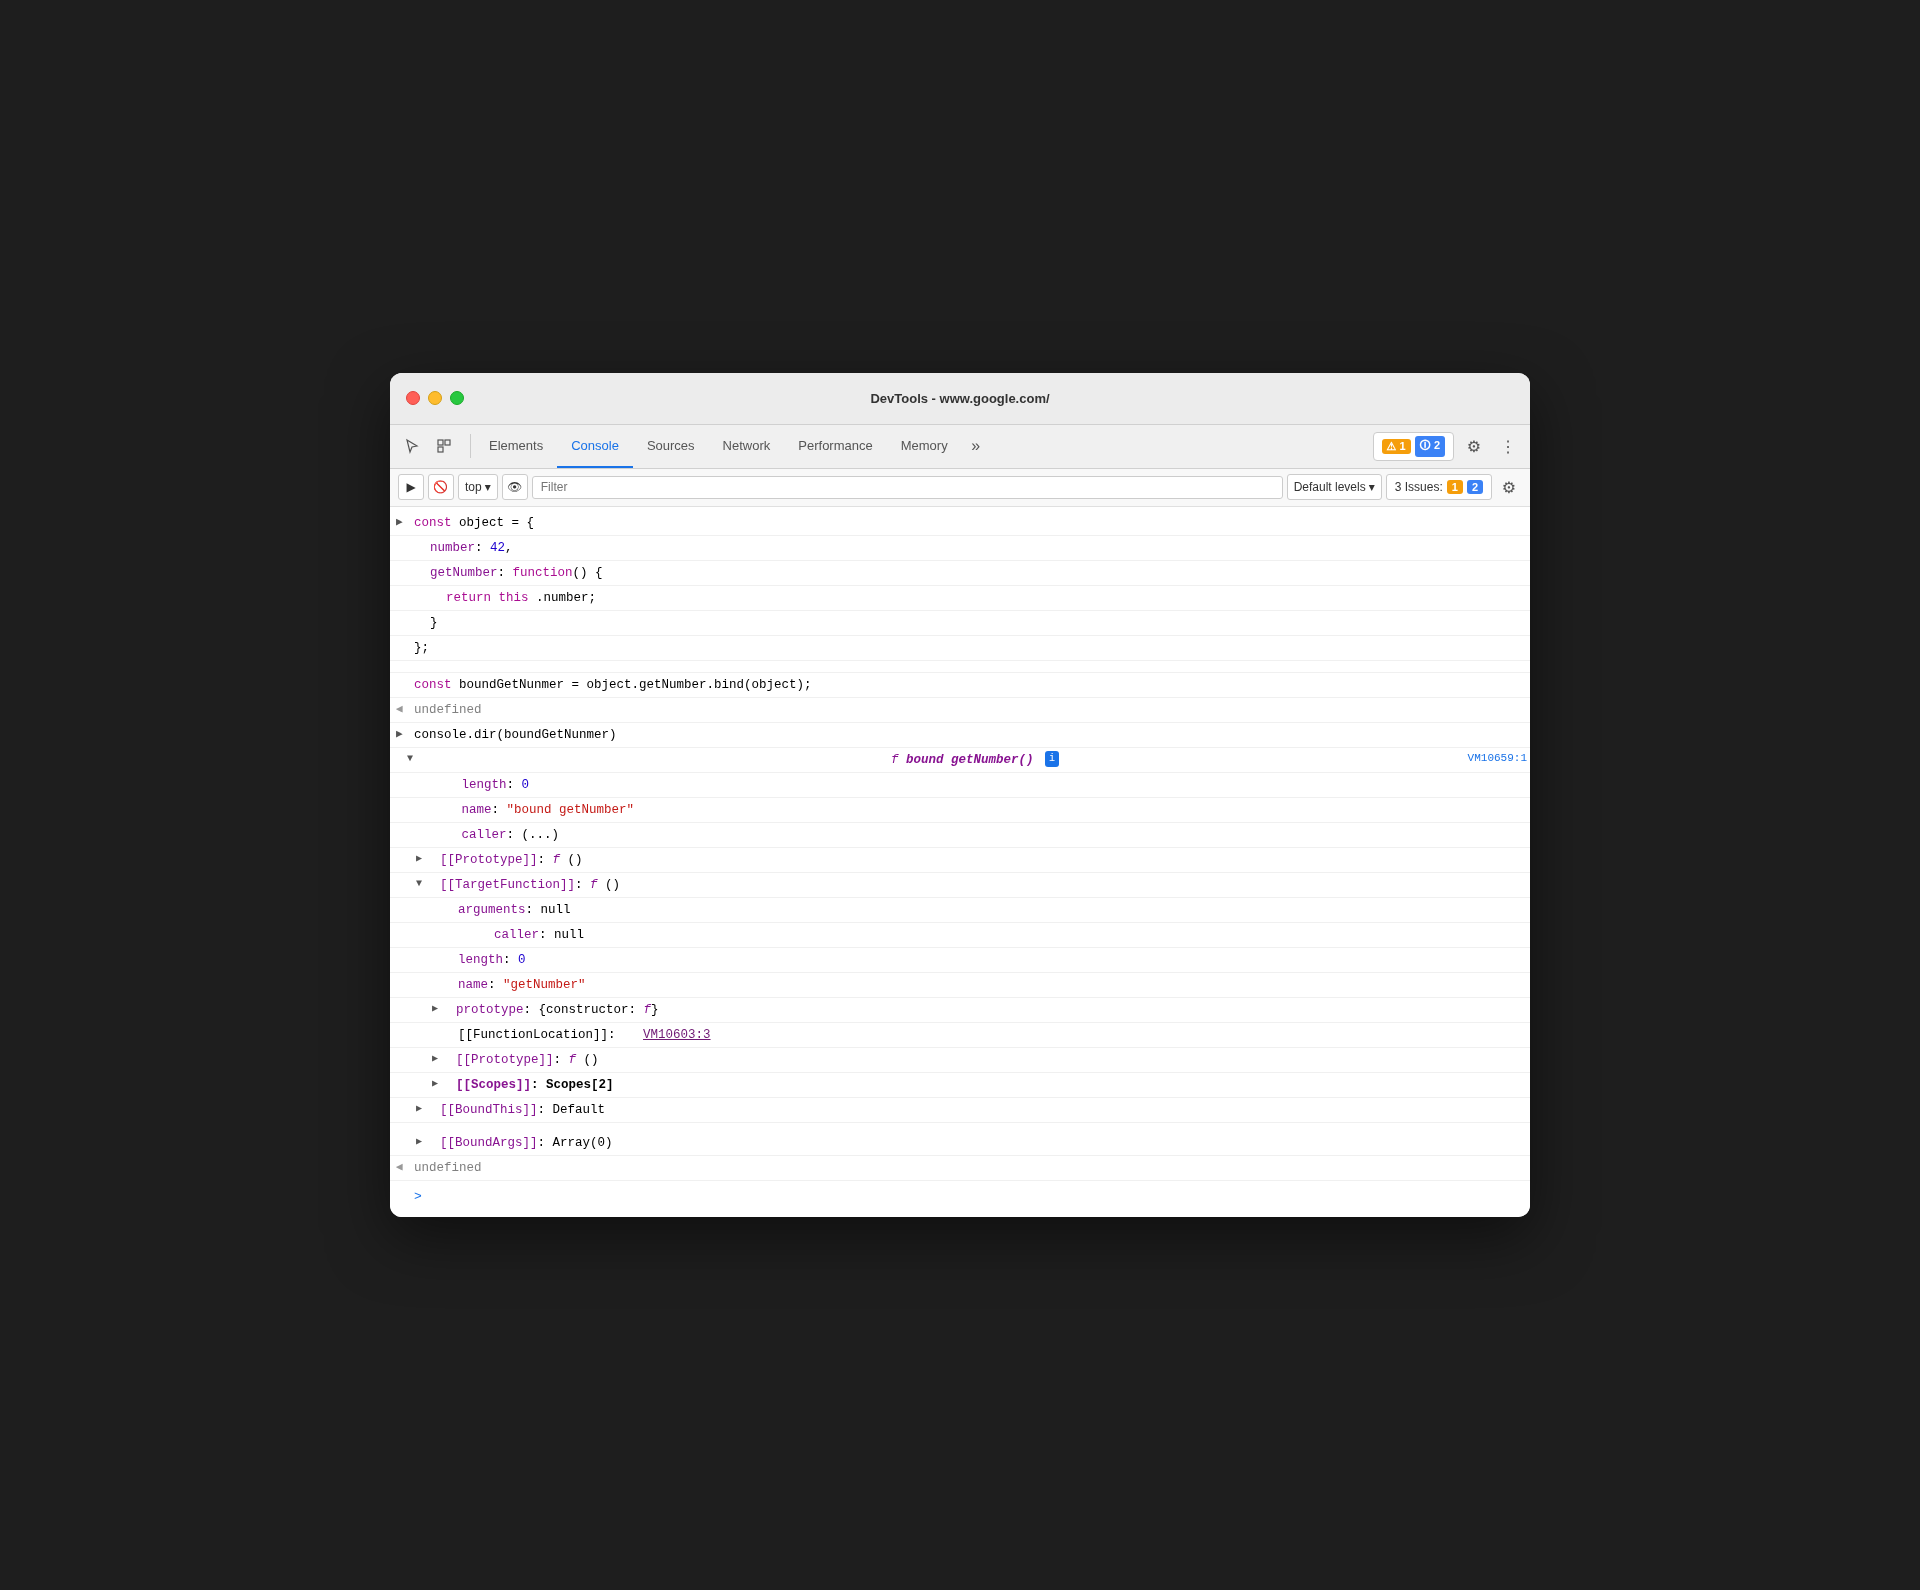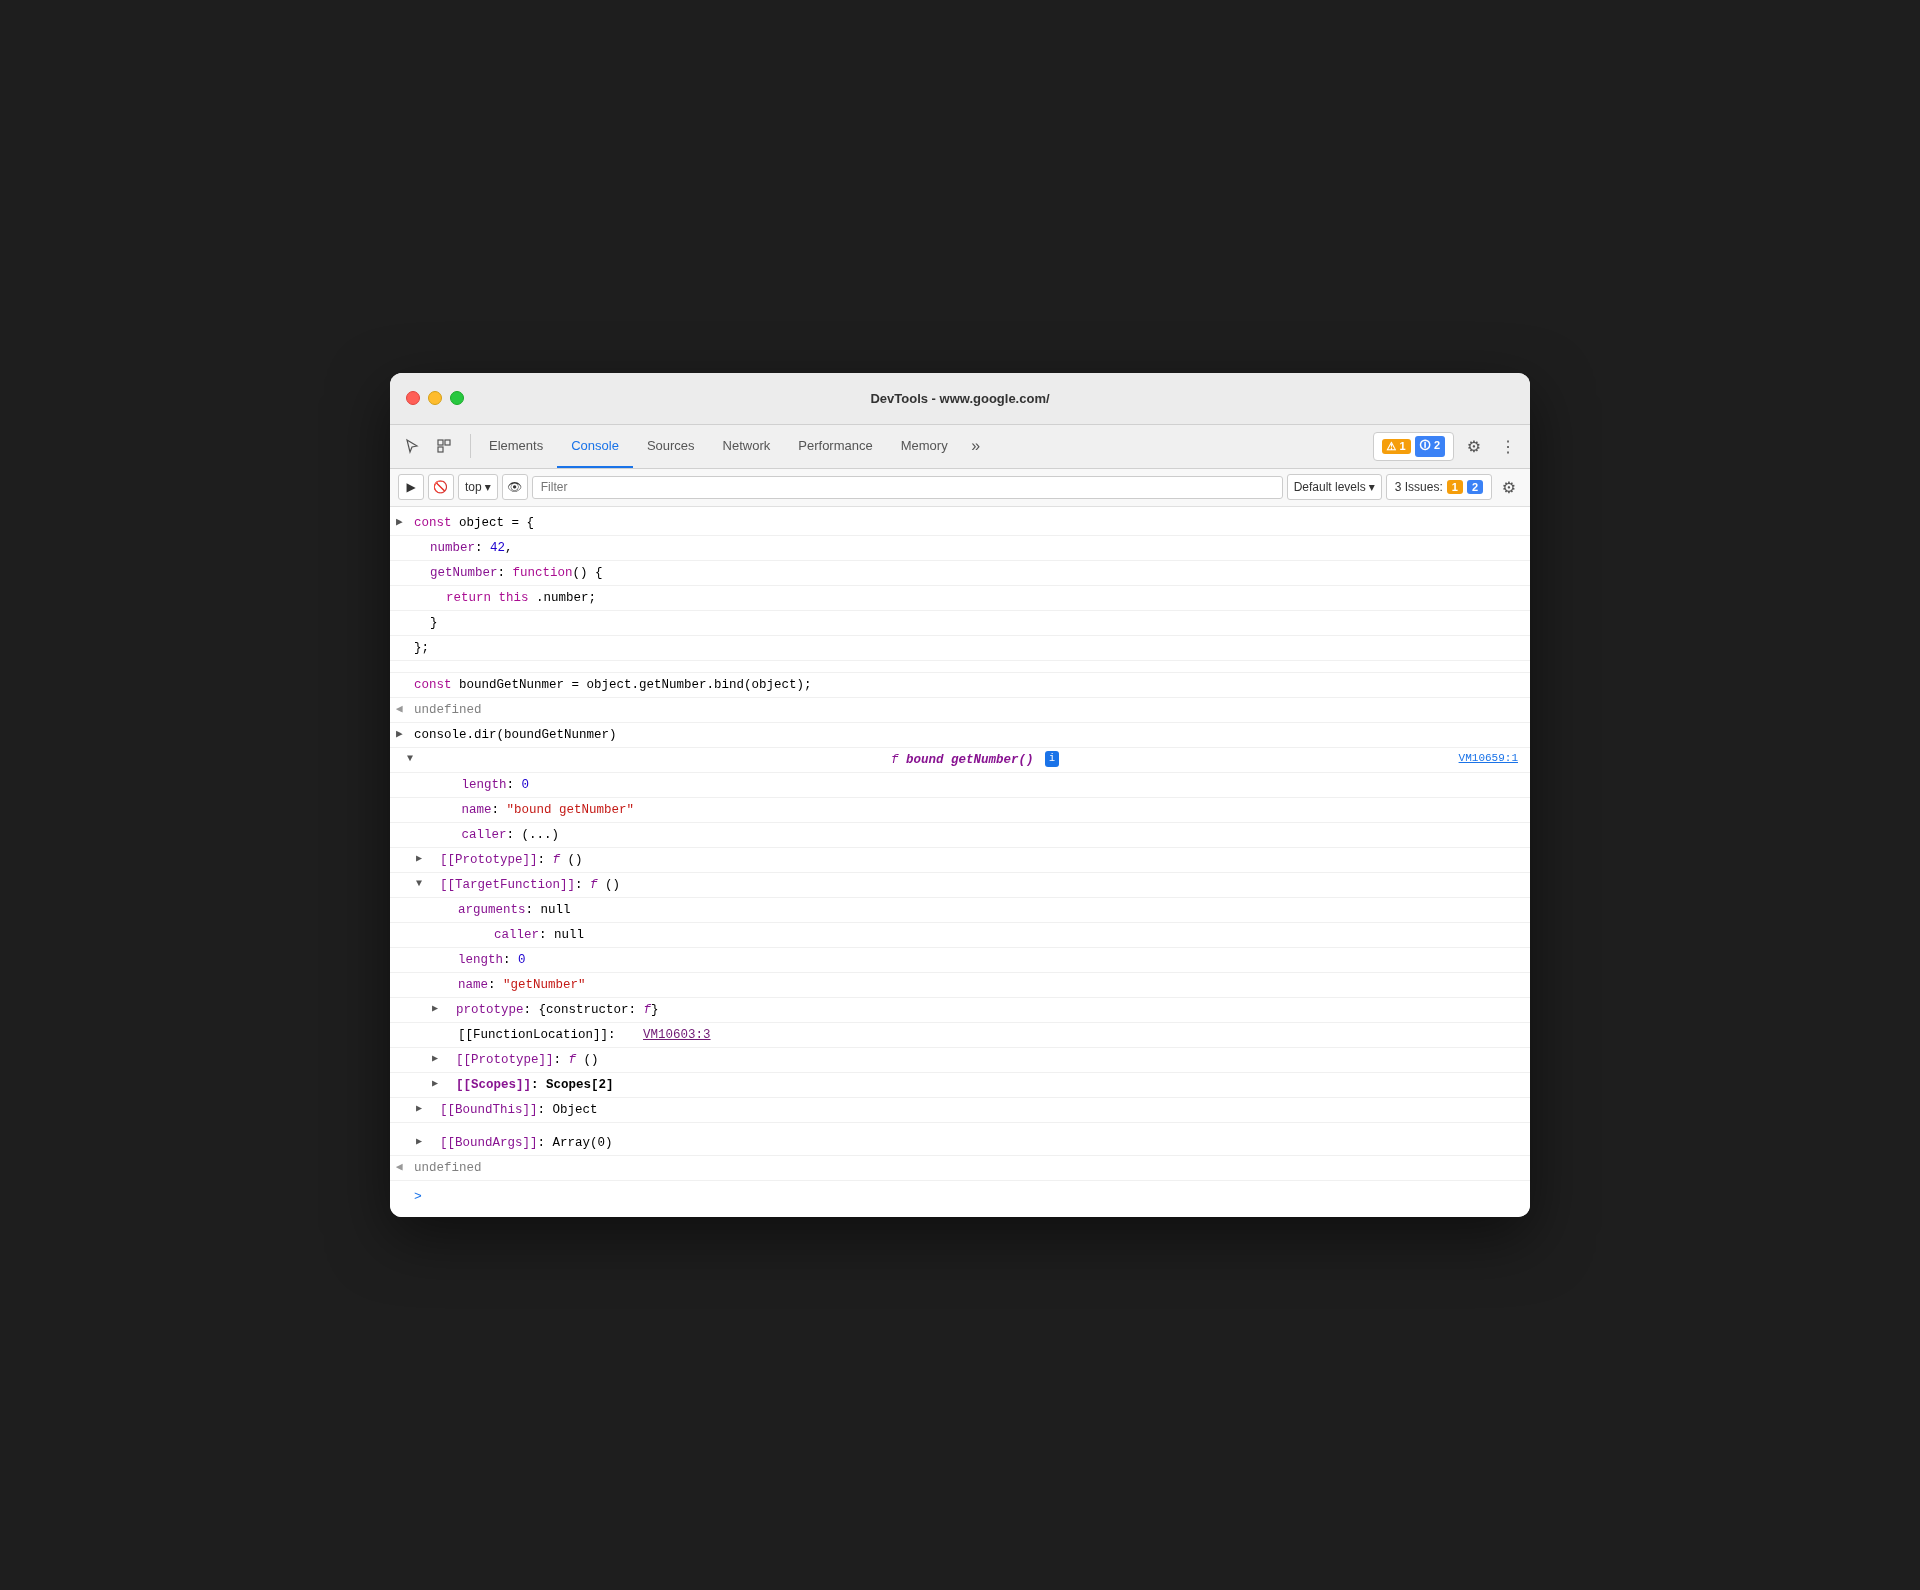--- a/index.html
+++ b/index.html
@@ -272,24 +272,23 @@
       color: white;
       border-radius: 3px;
       font-size: 10px;
       padding: 0 4px;
       margin-left: 4px;
       vertical-align: middle;
       font-style: normal;
     }
     .vm-link {
       position: absolute;
-      right: 12px;
+      right: 3px;
       color: #1a73e8;
       font-size: 11px;
-      text-decoration: underline;
       cursor: pointer;
     }
     .console-prompt {
       padding: 6px 8px 6px 24px;
       display: flex;
       align-items: center;
     }
     .prompt-arrow {
       color: #1a73e8;
       margin-right: 4px;
@@ -542,21 +541,21 @@
     <div class="console-entry" style="padding-left:52px;">
       <span class="expand-triangle closed" style="position:absolute;left:42px;top:3px;"></span>
       <div class="entry-content" style="padding-left:14px;font-weight:bold;">
         <span class="c-property">[[Scopes]]</span><span class="c-black">: Scopes[2]</span>
       </div>
     </div>
 
     <div class="console-entry" style="padding-left:36px;">
       <span class="expand-triangle closed" style="position:absolute;left:26px;top:3px;"></span>
       <div class="entry-content" style="padding-left:14px;">
-        <span class="c-property">[[BoundThis]]</span><span class="c-black">: Object</span>
+        <span class="c-property">[[BoundThis]]</span><span class="c-black">: Default</span>
       </div>
     </div>
 
     <div class="console-entry" style="padding-left:36px;margin-top:8px;">
       <span class="expand-triangle closed" style="position:absolute;left:26px;top:3px;"></span>
       <div class="entry-content" style="padding-left:14px;">
         <span class="c-property">[[BoundArgs]]</span><span class="c-black">: Array(0)</span>
       </div>
     </div>
 

